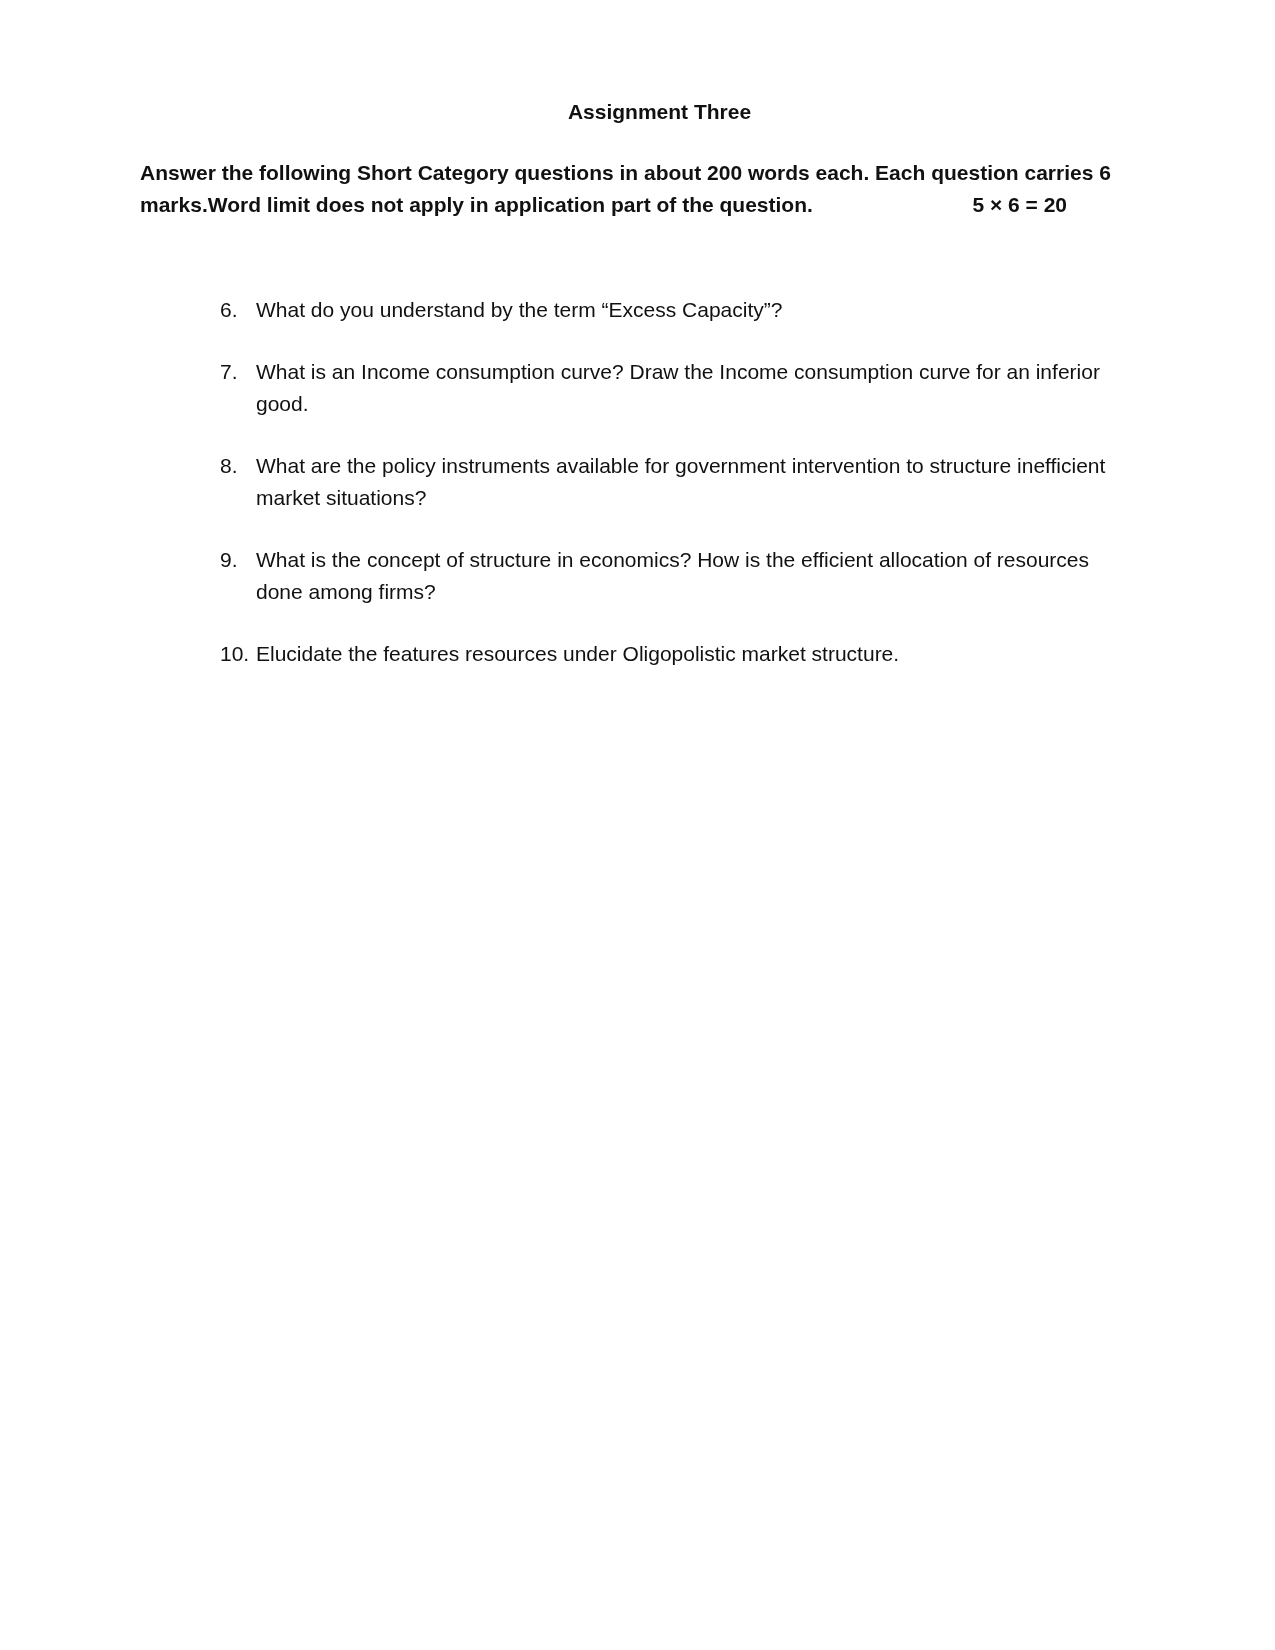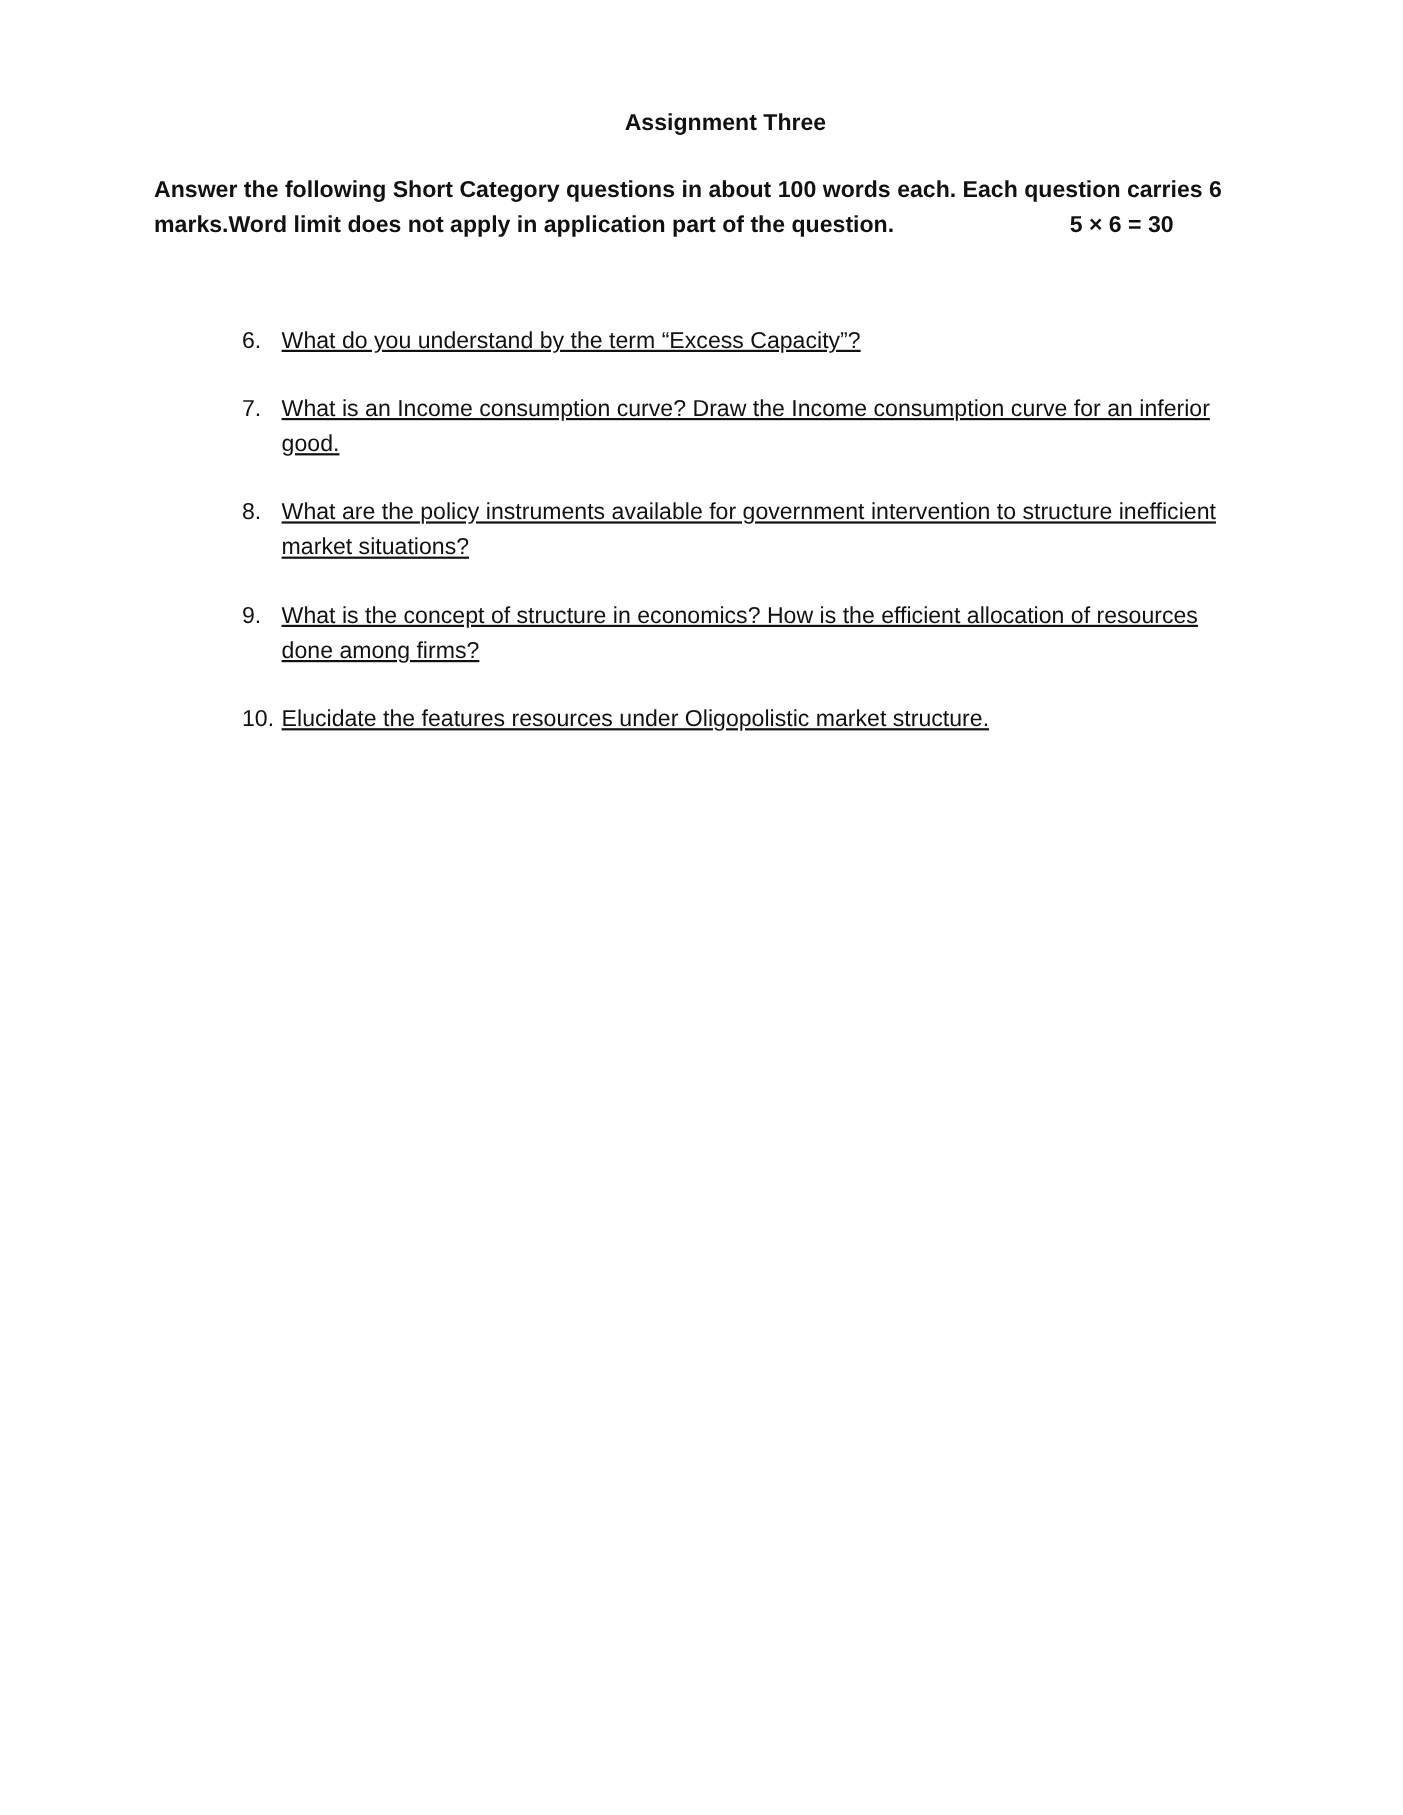--- a/index.html
+++ b/index.html
@@ -52,33 +52,32 @@
   .question.q-last {
     margin-top: 0;
   }
   .qnum {
     flex: 0 0 36px;
     white-space: nowrap;
   }
   .qtext {
     width: 870px;
     max-width: 870px;
-    text-decoration: underline;
   }
 </style>
 </head>
 <body>
 
 <div class="page">
 
   <h1 class="doc-title">Assignment Three</h1>
 
   <p class="instructions">
-    <span>Answer the following Short Category questions in about 100 words each. Each question carries 6 marks.Word limit does not apply in application part of the question.</span>
-    <span class="marks">5 × 6 = 30</span>
+    <span>Answer the following Short Category questions in about 200 words each. Each question carries 6 marks.Word limit does not apply in application part of the question.</span>
+    <span class="marks">5 × 6 = 20</span>
   </p>
 
   <ol class="questions">
 
     <li class="question">
       <span class="qnum">6.</span>
       <span class="qtext">What do you understand by the term “Excess Capacity”?</span>
     </li>
 
     <li class="question">

